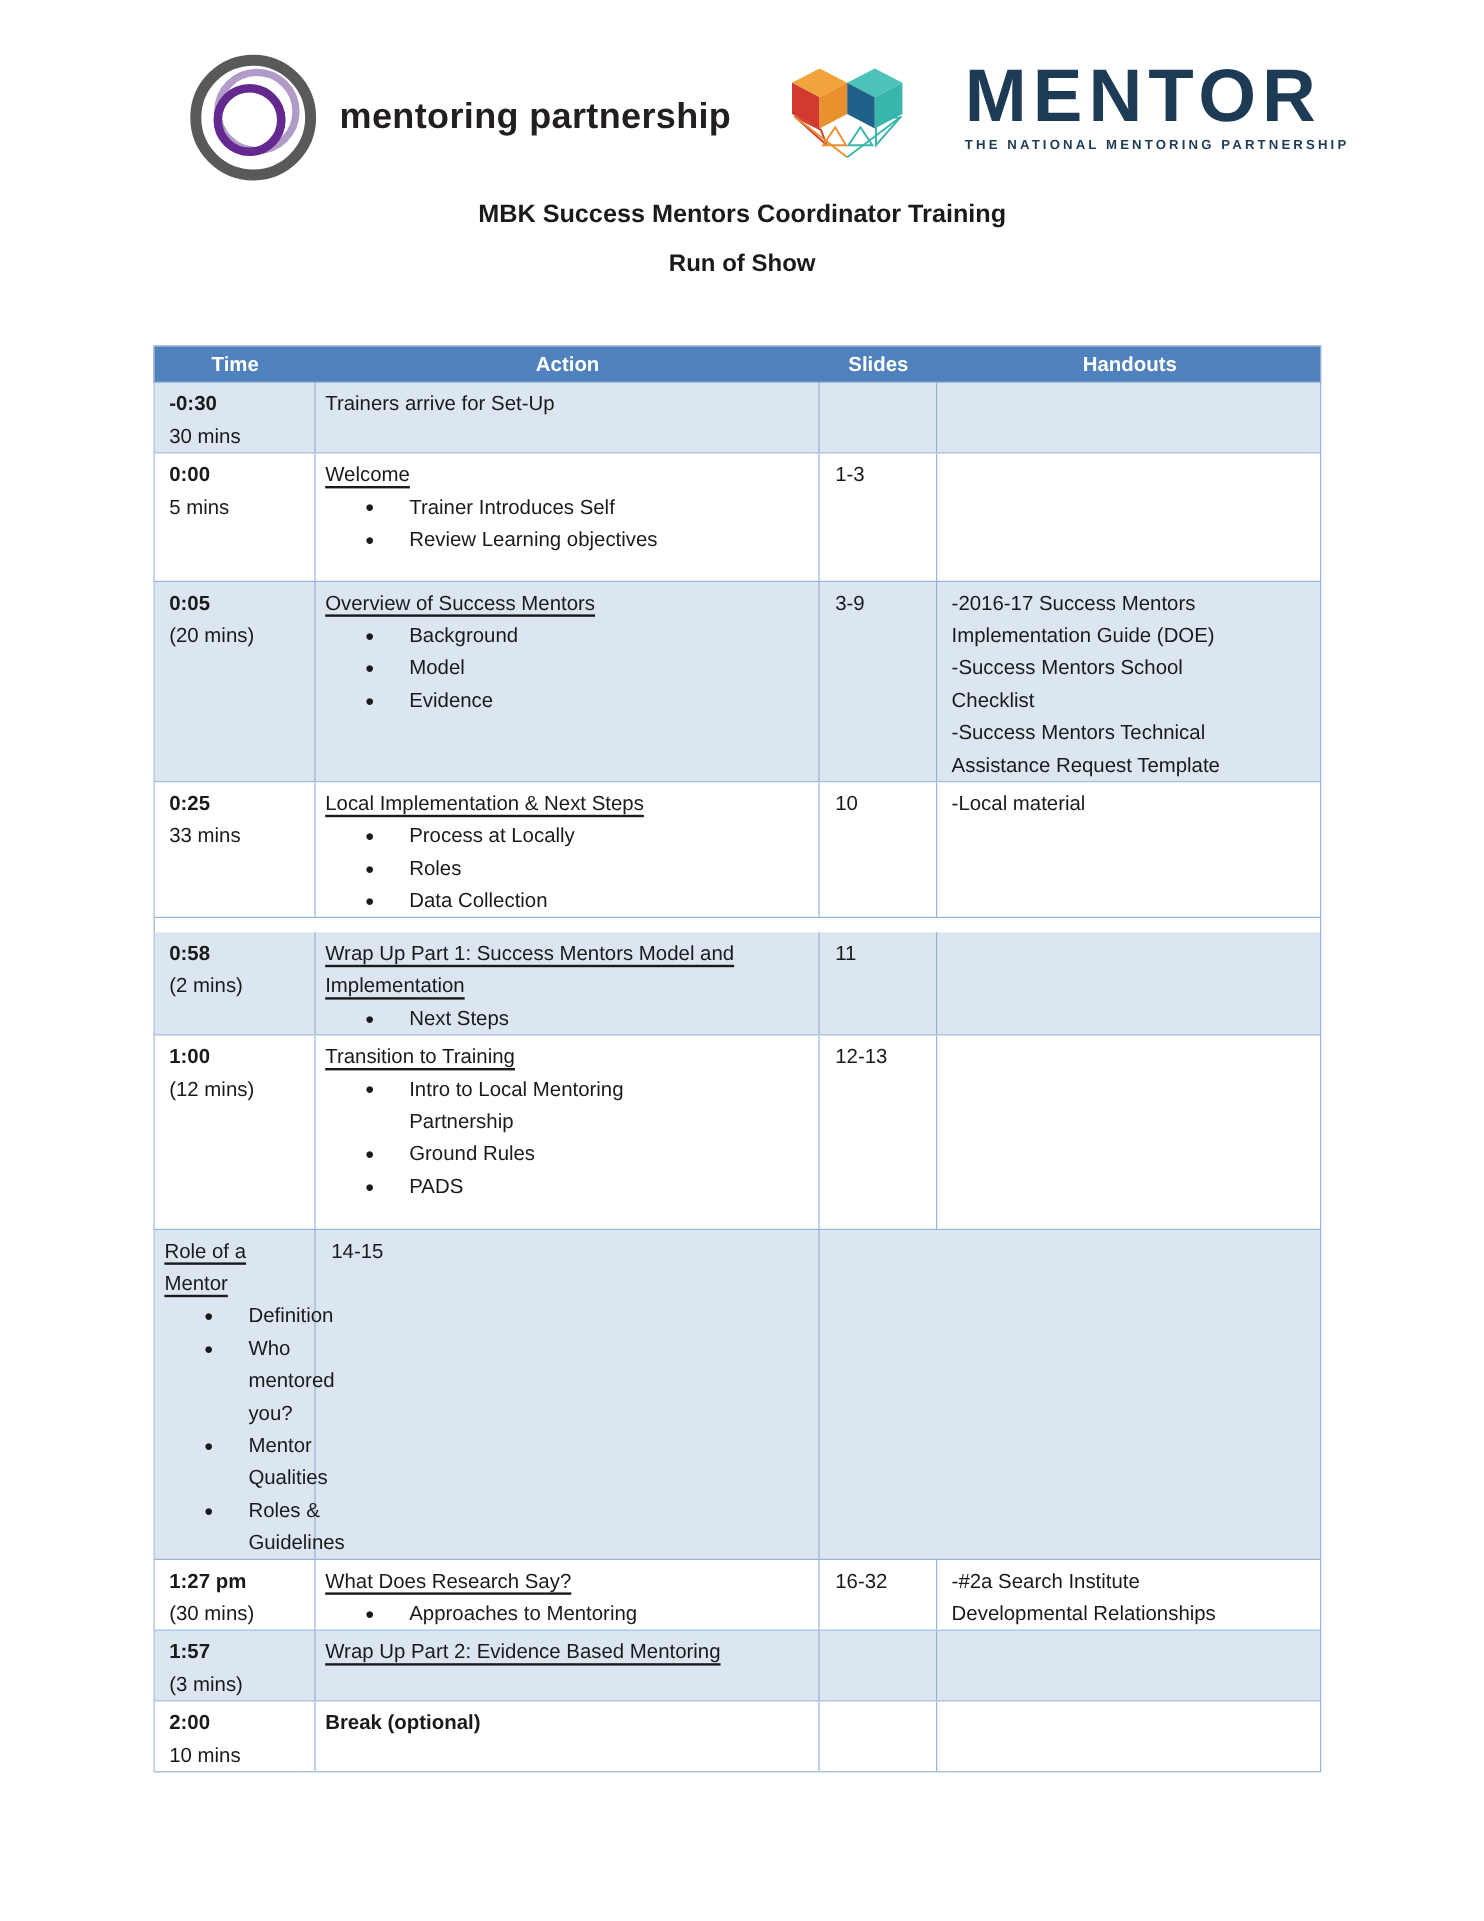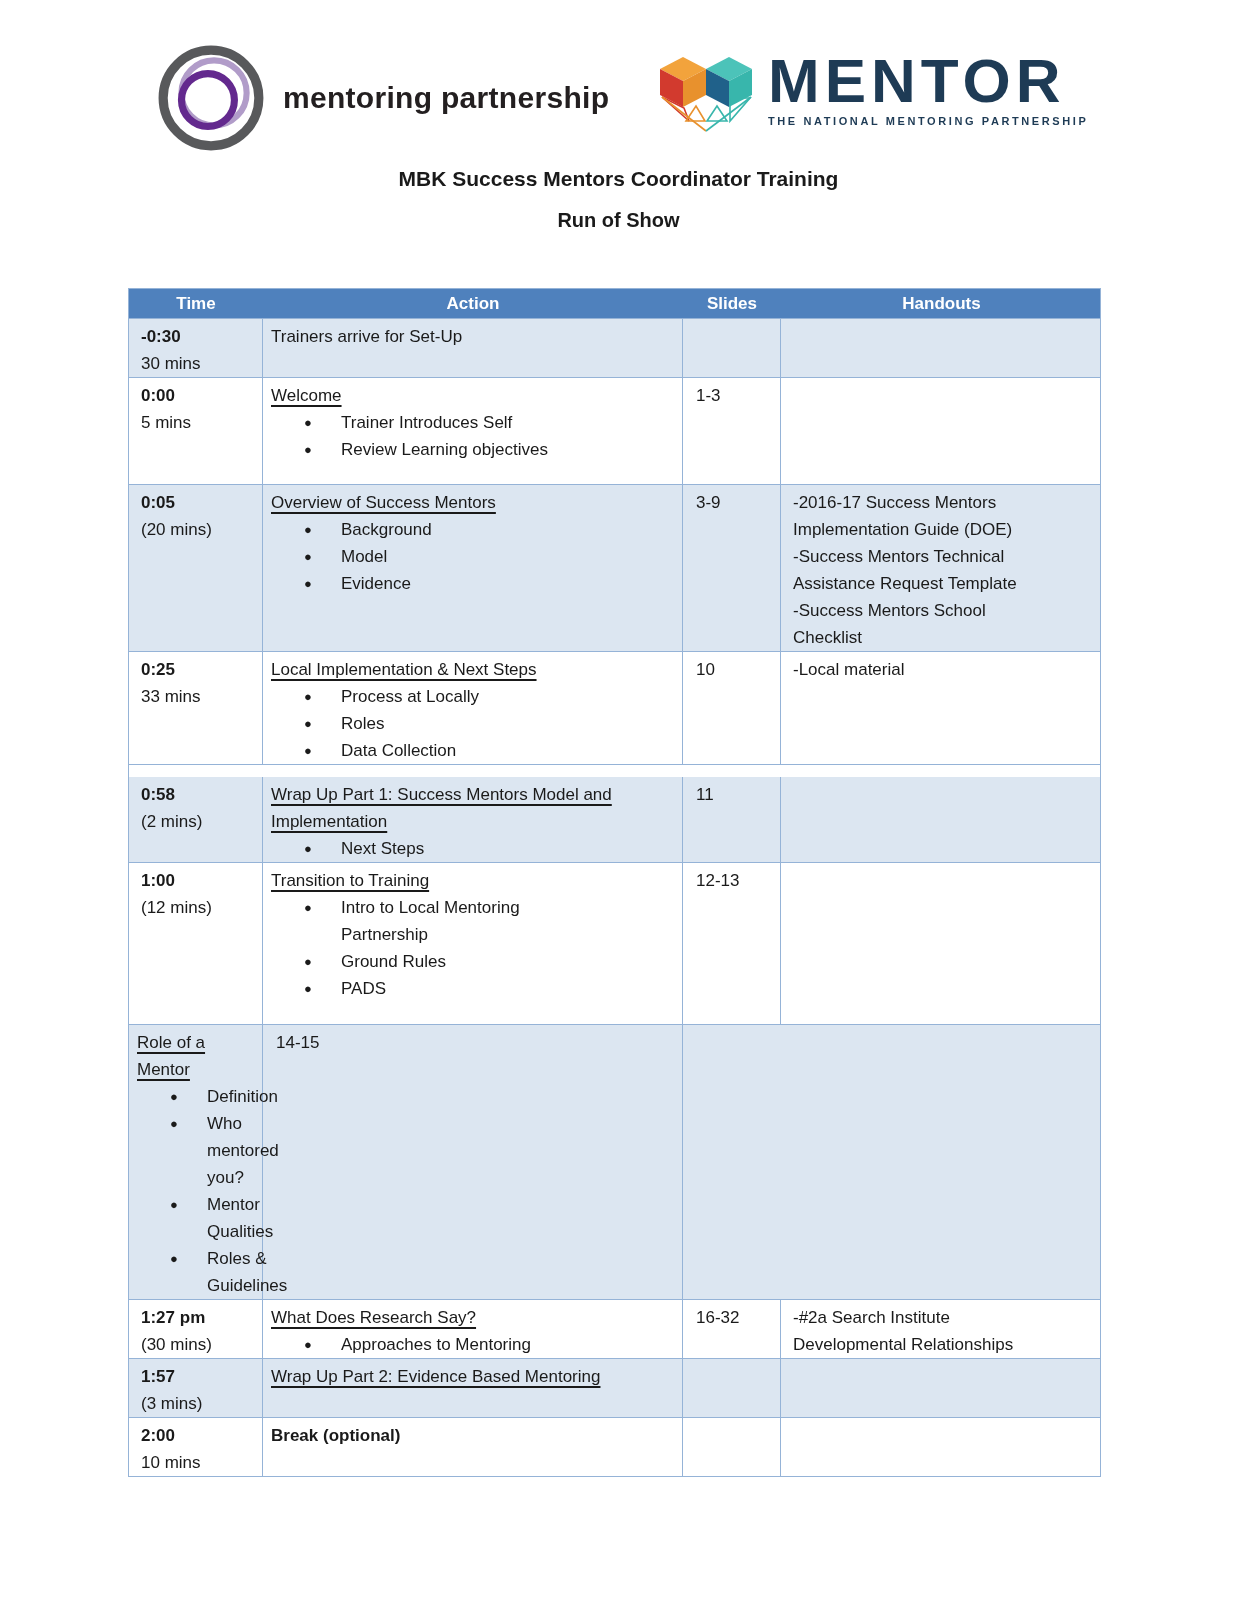--- a/index.html
+++ b/index.html
@@ -14,21 +14,21 @@
   }
 
   
   .logo-mprc{position:absolute;left:155px;top:42px;display:flex;align-items:center;gap:16px;}
   .mprc-rings{width:112px;height:112px;}
   .mprc-rings .r-outer{fill:none;stroke:var(--mprc-gray);stroke-width:9;}
   .mprc-rings .r-light{fill:none;stroke:var(--mprc-purple-light);stroke-width:6;}
   .mprc-rings .r-dark{fill:none;stroke:var(--mprc-purple-dark);stroke-width:7;}
   .mprc-text{font-weight:bold;font-size:30px;line-height:36px;color:#231f20;letter-spacing:.3px;}
 
-  .logo-mentor{position:absolute;left:658px;top:50px;display:flex;align-items:flex-start;}
+  .logo-mentor{position:absolute;left:658px;top:50px;display:flex;align-items:flex-start;gap:36px;}
   .mentor-heart{width:96px;height:90px;}
   .f-red{fill:var(--heart-red);}  .f-orange{fill:var(--heart-orange);}
   .f-amber{fill:var(--heart-amber);} .f-teal{fill:var(--heart-teal);}
   .f-teal-light{fill:var(--heart-teal-light);} .f-blue{fill:var(--heart-blue);}
   .s-red{fill:none;stroke:var(--heart-red);stroke-width:1.6;}
   .s-amber{fill:none;stroke:var(--heart-amber);stroke-width:1.6;}
   .s-teal{fill:none;stroke:var(--heart-teal);stroke-width:1.6;}
   .mentor-right{margin-left:14px;display:flex;flex-direction:column;}
   .mentor-word{font-size:62px;font-weight:bold;letter-spacing:5px;line-height:58px;color:var(--mentor-navy);margin-top:2px;}
   .mentor-tag{font-size:11px;font-weight:bold;letter-spacing:2.6px;color:var(--mentor-navy);margin-top:5px;white-space:nowrap;}
@@ -178,22 +178,22 @@
                 <span class="dot">●</span>
                 <span class="btext">Evidence</span>
               </div>
             </div>
     </div>
     <div class="cell c-slides">
       <span>3-9</span>
     </div>
     <div class="cell c-handouts">
             <div class="handout-item">-2016-17 Success Mentors Implementation Guide (DOE)</div>
+            <div class="handout-item">-Success Mentors School Checklist</div>
             <div class="handout-item">-Success Mentors Technical Assistance Request Template</div>
-            <div class="handout-item">-Success Mentors School Checklist</div>
           </div>
   </div>
         <div class="t-row">
     <div class="cell c-time">
       <div class="time-main">0:25</div>
       <div class="time-sub">33 mins</div>
     </div>
     <div class="cell c-action">
       <div><span class="action-heading underline">Local Implementation &amp; Next Steps</span></div>
       <div class="bullets">

